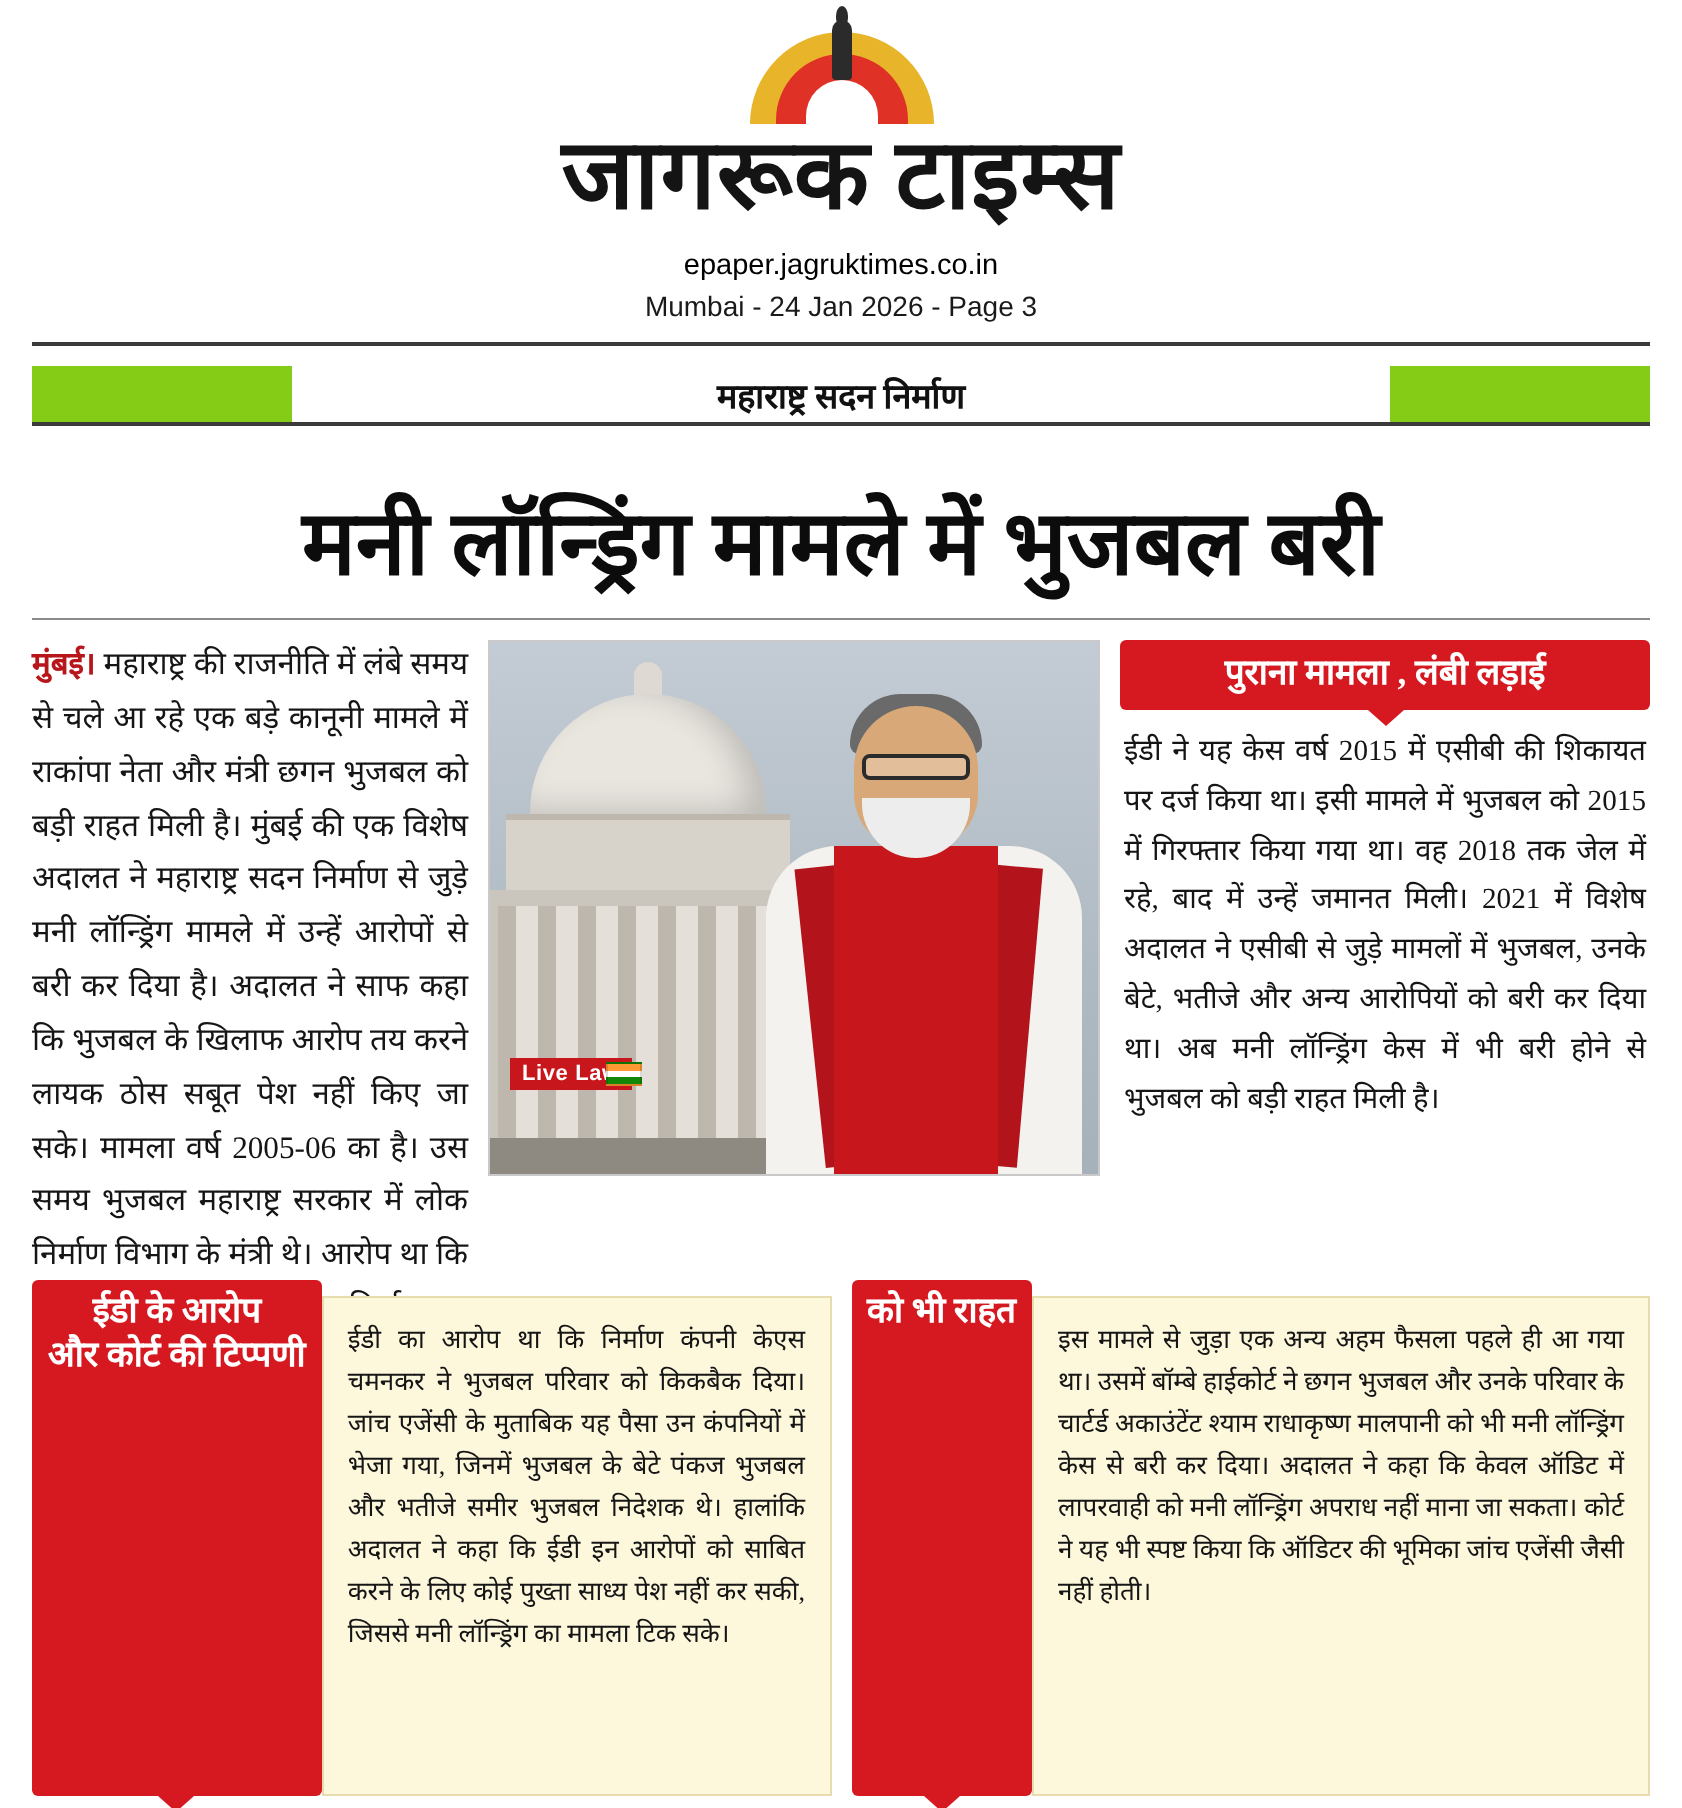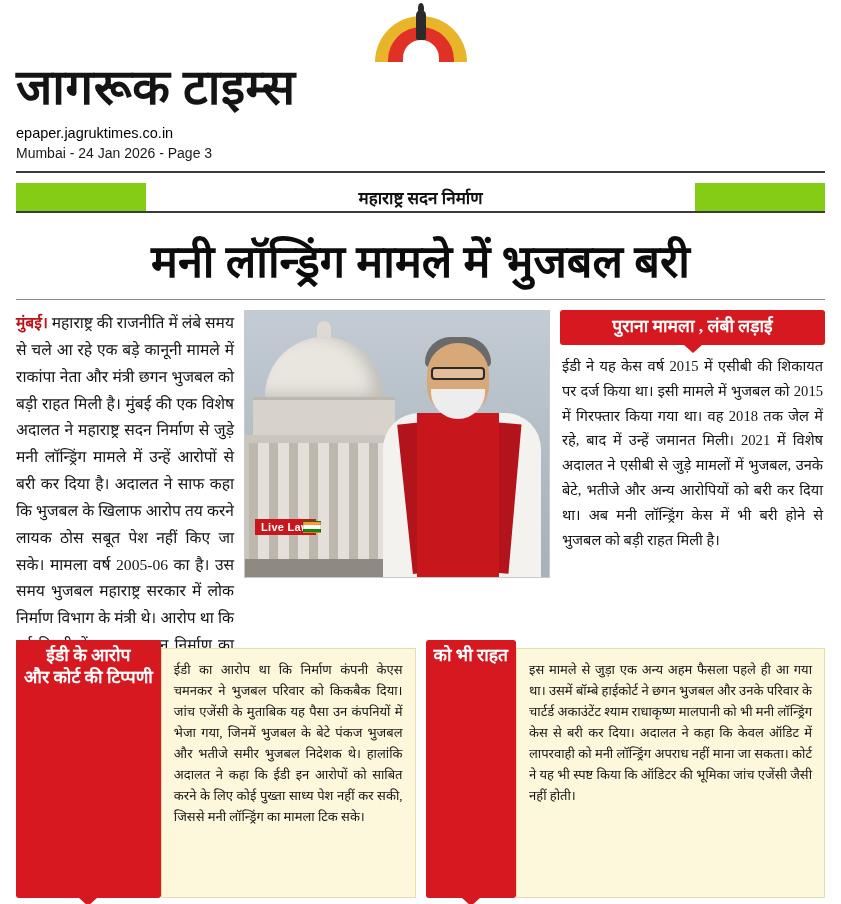--- a/index.html
+++ b/index.html
@@ -14,20 +14,21 @@
   }
   .page {
     width: 841px;
     height: 904px;
     position: relative;
     padding: 0 16px;
   }
 
   
   .masthead {
+    text-align: center;
     padding-top: 8px;
   }
   .logo-wrap {
     display: flex;
     justify-content: center;
     align-items: flex-end;
     height: 52px;
   }
   .logo {
     position: relative;
@@ -121,21 +122,21 @@
     margin-top: 0px;
   }
 
   
   .headline {
     text-align: center;
     font-family: "Liberation Serif", serif;
     font-weight: bold;
     font-size: 45px;
     line-height: 1.15;
-    padding: 24px 0 10px 0;
+    padding: 34px 0 10px 0;
     color: #0c0c0c;
   }
   .rule-under-headline {
     border-top: 1px solid #8a8a8a;
     margin-bottom: 10px;
   }
 
   
   .content {
     display: flex;

